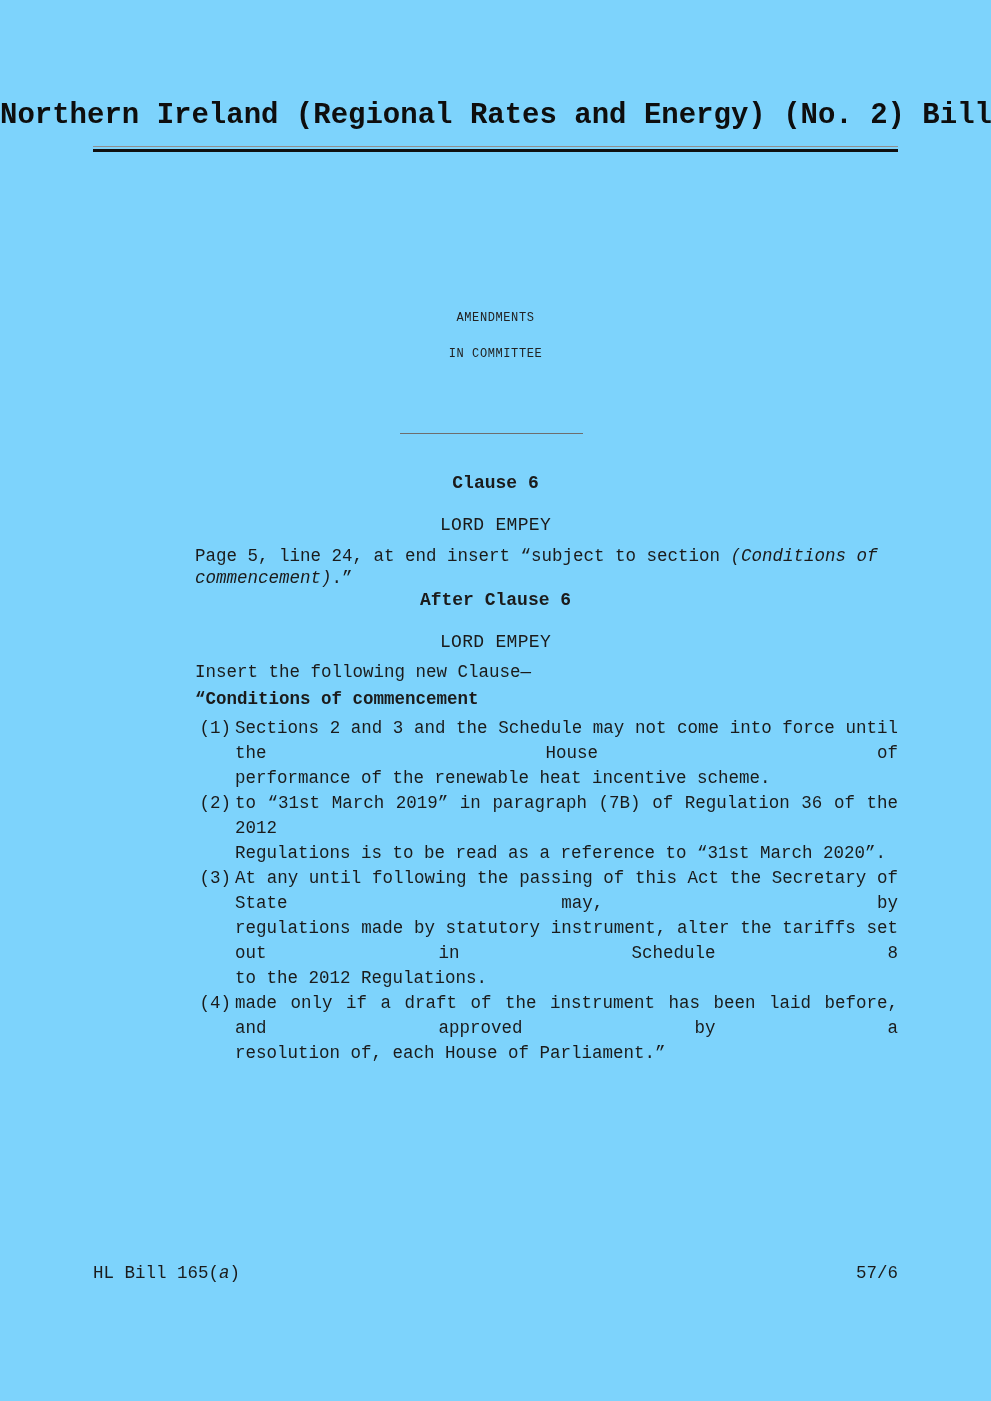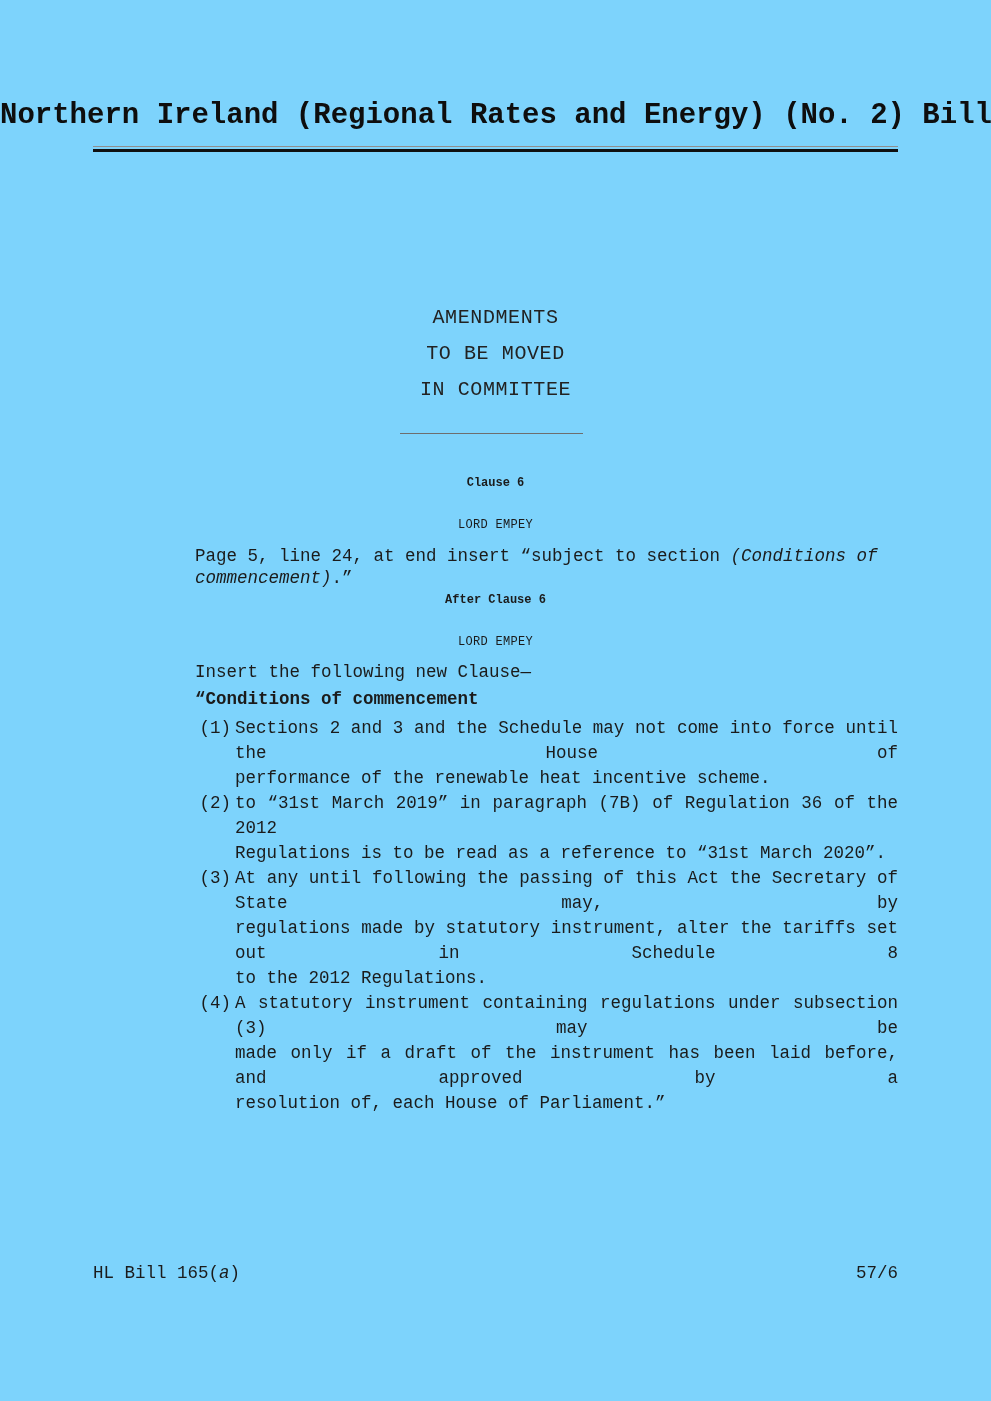--- a/index.html
+++ b/index.html
@@ -27,36 +27,36 @@
     top: 146px; left: 93px;
     width: 805px;
     height: 2px;
     border-top: 1.5px solid #8f8f8f;
     border-bottom: 3px solid #101010;
   }
   .amendments-block {
     position: absolute;
     top: 300px; left: 0; right: 0;
     text-align: center;
-    font-size: 20px;
+    font-size: 12px;
     line-height: 36px;
     letter-spacing: 0.6px;
     color: #222;
   }
   .center-rule {
     position: absolute;
     top: 433px; left: 400px;
     width: 183px;
     border-top: 1.5px solid #6e6e6e;
   }
   .h-center {
     position: absolute;
     left: 0; right: 0;
     text-align: center;
-    font-size: 12px;
+    font-size: 18px;
     line-height: 22px;
   }
   .clause-heading { top: 472px; font-weight: bold; }
   .mover-1 { top: 514px; letter-spacing: 0.3px; }
   .after-heading { top: 589px; font-weight: bold; }
   .mover-2 { top: 631px; letter-spacing: 0.3px; }
   .body-line {
     position: absolute;
     left: 195px; right: 93px;
     font-size: 17.5px;
@@ -96,21 +96,20 @@
 </head>
 <body>
 
 <div class="page">
 
   <div class="bill-title">Northern Ireland (Regional Rates and Energy) (No. 2) Bill</div>
   <div class="title-rule"></div>
 
   <div class="amendments-block">
     <div>AMENDMENTS</div>
-    <div>TO BE MOVED</div>
     <div>IN COMMITTEE</div>
   </div>
 
   <div class="center-rule"></div>
 
   <div class="h-center clause-heading">Clause 6</div>
   <div class="h-center mover-1">LORD EMPEY</div>
 
   <div class="body-line instruction-line"><span>Page 5, line 24, at end insert “subject to section </span><span class="italic">(Conditions of commencement)</span><span>.”</span></div>
 
@@ -143,21 +142,20 @@
       <div class="txt">
         <div class="jl">At any until following the passing of this Act the Secretary of State may, by</div>
         <div class="jl">regulations made by statutory instrument, alter the tariffs set out in Schedule 8</div>
         <div class="ll">to the 2012 Regulations.</div>
       </div>
     </div>
 
     <div class="sub">
       <div class="num">(4)</div>
       <div class="txt">
-        <div class="jl">A statutory instrument containing regulations under subsection (3) may be</div>
         <div class="jl">made only if a draft of the instrument has been laid before, and approved by a</div>
         <div class="ll">resolution of, each House of Parliament.”</div>
       </div>
     </div>
 
   </div>
 
   <div class="footer">
     <div><span>HL Bill 165(</span><span class="italic">a</span><span>)</span></div>
     <div>57/6</div>

